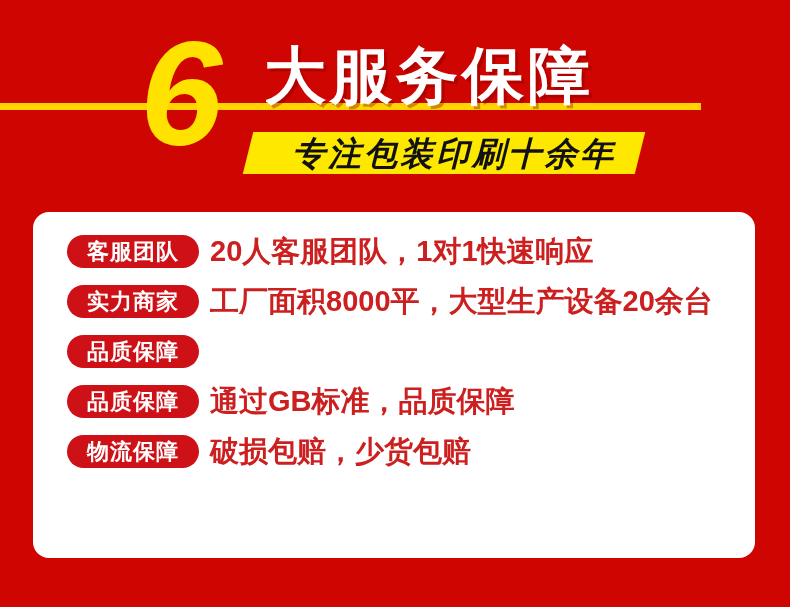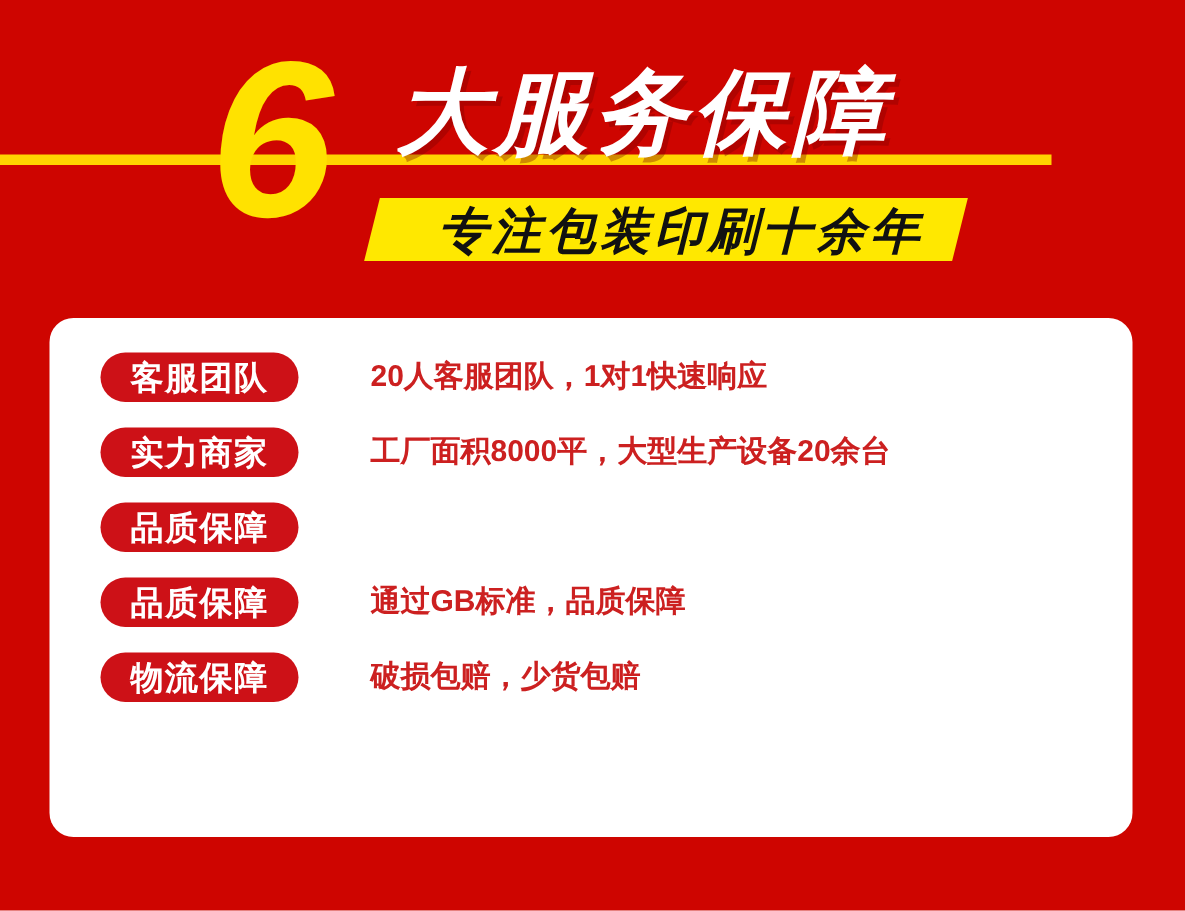--- a/index.html
+++ b/index.html
@@ -52,21 +52,20 @@
     font-family: "Liberation Sans", "DejaVu Sans", sans-serif;
   }
 
   #headline {
     position: absolute;
     left: 264px;
     top: 42px;
     font-size: 62px;
     line-height: 68px;
     font-weight: bold;
-    font-style: italic;
     color: #ffffff;
     letter-spacing: 4px;
     white-space: nowrap;
     text-shadow: 3px 3px 0 rgba(120, 0, 0, 0.35);
   }
 
   #subtitle-ribbon {
     position: absolute;
     left: 248px;
     top: 132px;
@@ -111,21 +110,20 @@
     padding: 14px 0 0 0;
     margin: 0;
     list-style: none;
   }
 
   .feature-row {
     display: flex;
     align-items: center;
     height: 50px;
     padding-left: 34px;
-    gap: 48px;
   }
 
   .feature-badge {
     flex: 0 0 auto;
     min-width: 132px;
     height: 33px;
     line-height: 33px;
     border-radius: 17px;
     background: #cd1117;
     color: #ffffff;
@@ -133,21 +131,22 @@
     font-weight: bold;
     letter-spacing: 1px;
     text-align: center;
     padding: 0 10px;
     box-sizing: border-box;
     white-space: nowrap;
   }
 
   .feature-text {
     flex: 0 1 auto;
-    font-size: 20px;
+    margin-left: 11px;
+    font-size: 29px;
     line-height: 28px;
     font-weight: bold;
     color: #cc2020;
     letter-spacing: 0px;
     white-space: nowrap;
   }
 </style>
 </head>
 <body>
 

